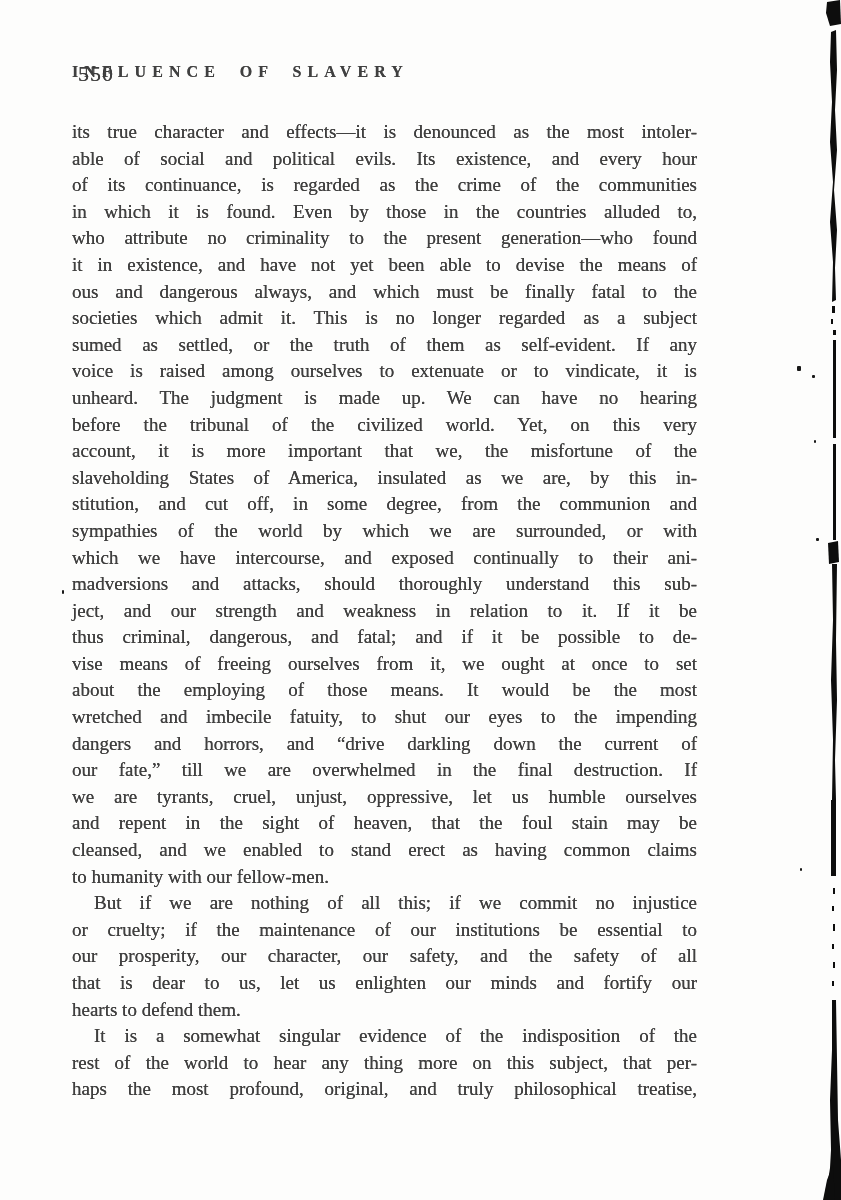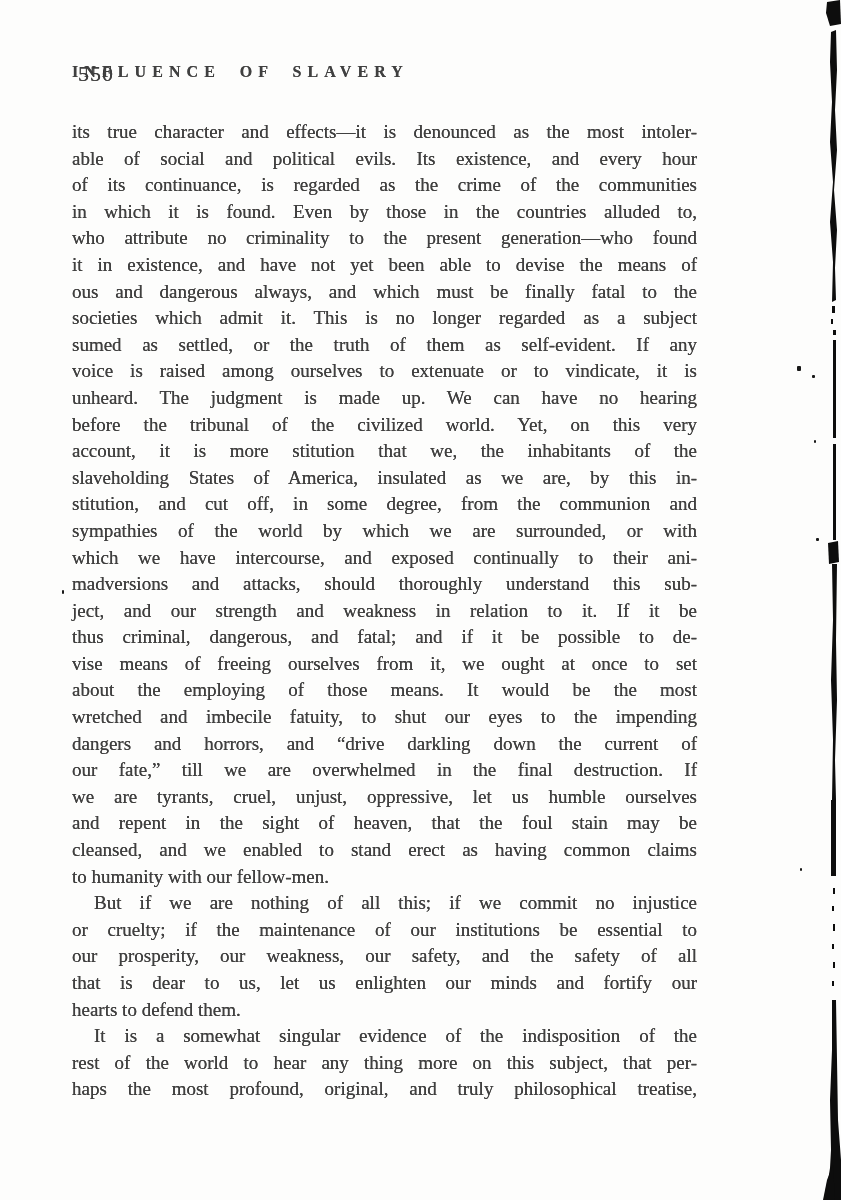--- a/index.html
+++ b/index.html
@@ -77,42 +77,42 @@
         <div class="line">of its continuance, is regarded as the crime of the communities</div>
         <div class="line">in which it is found.  Even by those in the countries alluded to,</div>
         <div class="line">who attribute no criminality to the present generation—who found</div>
         <div class="line">it in existence, and have not yet been able to devise the means of</div>
         <div class="line">ous and dangerous always, and which must be finally fatal to the</div>
         <div class="line">societies which admit it.  This is no longer regarded as a subject</div>
         <div class="line">sumed as settled, or the truth of them as self-evident.  If any</div>
         <div class="line">voice is raised among ourselves to extenuate or to vindicate, it is</div>
         <div class="line">unheard.  The judgment is made up.  We can have no hearing</div>
         <div class="line">before the tribunal of the civilized world.  Yet, on this very</div>
-        <div class="line">account, it is more stitution that we, the inhabitants of the</div>
+        <div class="line">account, it is more important that we, the misfortune of the</div>
         <div class="line">slaveholding States of America, insulated as we are, by this in-</div>
         <div class="line">stitution, and cut off, in some degree, from the communion and</div>
         <div class="line">sympathies of the world by which we are surrounded, or with</div>
         <div class="line">which we have intercourse, and exposed continually to their ani-</div>
         <div class="line">madversions and attacks, should thoroughly understand this sub-</div>
         <div class="line">ject, and our strength and weakness in relation to it.  If it be</div>
         <div class="line">thus criminal, dangerous, and fatal; and if it be possible to de-</div>
         <div class="line">vise means of freeing ourselves from it, we ought at once to set</div>
         <div class="line">about the employing of those means.  It would be the most</div>
         <div class="line">wretched and imbecile fatuity, to shut our eyes to the impending</div>
         <div class="line">dangers and horrors, and “drive darkling down the current of</div>
         <div class="line">our fate,” till we are overwhelmed in the final destruction.  If</div>
         <div class="line">we are tyrants, cruel, unjust, oppressive, let us humble ourselves</div>
         <div class="line">and repent in the sight of heaven, that the foul stain may be</div>
         <div class="line">cleansed, and we enabled to stand erect as having common claims</div>
         <div class="line lastline">to humanity with our fellow-men.</div>
       </div>
       <div class="paragraph">
         <div class="line indent">But if we are nothing of all this; if we commit no injustice</div>
         <div class="line">or cruelty; if the maintenance of our institutions be essential to</div>
-        <div class="line">our prosperity, our weakness, our safety, and the safety of all</div>
+        <div class="line">our prosperity, our character, our safety, and the safety of all</div>
         <div class="line">that is dear to us, let us enlighten our minds and fortify our</div>
         <div class="line lastline">hearts to defend them.</div>
       </div>
       <div class="paragraph">
         <div class="line indent">It is a somewhat singular evidence of the indisposition of the</div>
         <div class="line">rest of the world to hear any thing more on this subject, that per-</div>
         <div class="line">haps the most profound, original, and truly philosophical treatise,</div>
       </div>
     </div>
 

